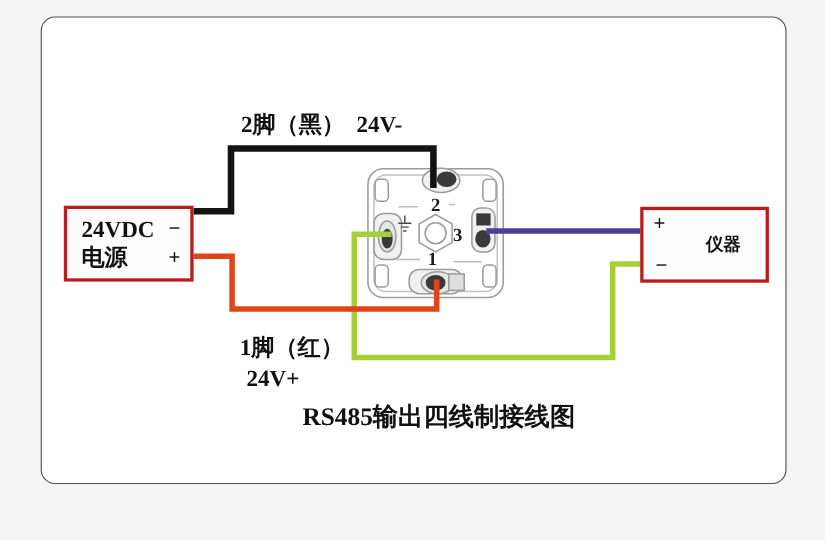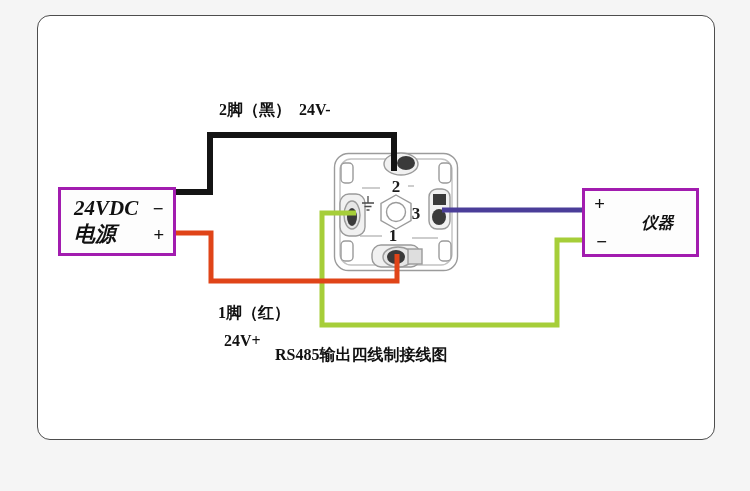--- a/index.html
+++ b/index.html
@@ -30,23 +30,22 @@
   svg.diagram {
     position: absolute;
     left: 0;
     top: 0;
     width: 750px;
     height: 491px;
   }
   .box {
     position: absolute;
     background: #fdfdfd;
-    border: 3px solid #a21caf;
+    border: 3px solid #b91c1c;
     box-sizing: border-box;
-    font-style: italic;
   }
   .power-box {
     left: 58px;
     top: 187px;
     width: 118px;
     height: 69px;
     display: flex;
     flex-direction: column;
     justify-content: space-evenly;
     padding: 2px 9px 2px 13px;
@@ -86,28 +85,28 @@
     font-size: 16px;
     font-weight: bold;
     color: #111;
   }
   .lbl {
     position: absolute;
     font-weight: bold;
     color: #111;
     white-space: pre;
     line-height: 1.15;
-    font-size: 16px;
+    font-size: 21px;
   }
   .lbl-pin2   { left: 219px; top: 101px; }
   .lbl-pin3   { left: 467px; top: 149px; }
   .lbl-pin1   { left: 218px; top: 304px; }
   .lbl-24vp   { left: 224px; top: 332px; }
   .lbl-ground { left: 368px; top: 335px; }
-  .lbl-title  { left: 275px; top: 346px; font-size: 16px; }
+  .lbl-title  { left: 275px; top: 366px; font-size: 23px; }
 </style>
 </head>
 <body>
 
 <div class="stage">
 
   <div class="panel"></div>
 
   <svg class="diagram" viewBox="0 0 750 491">
 

